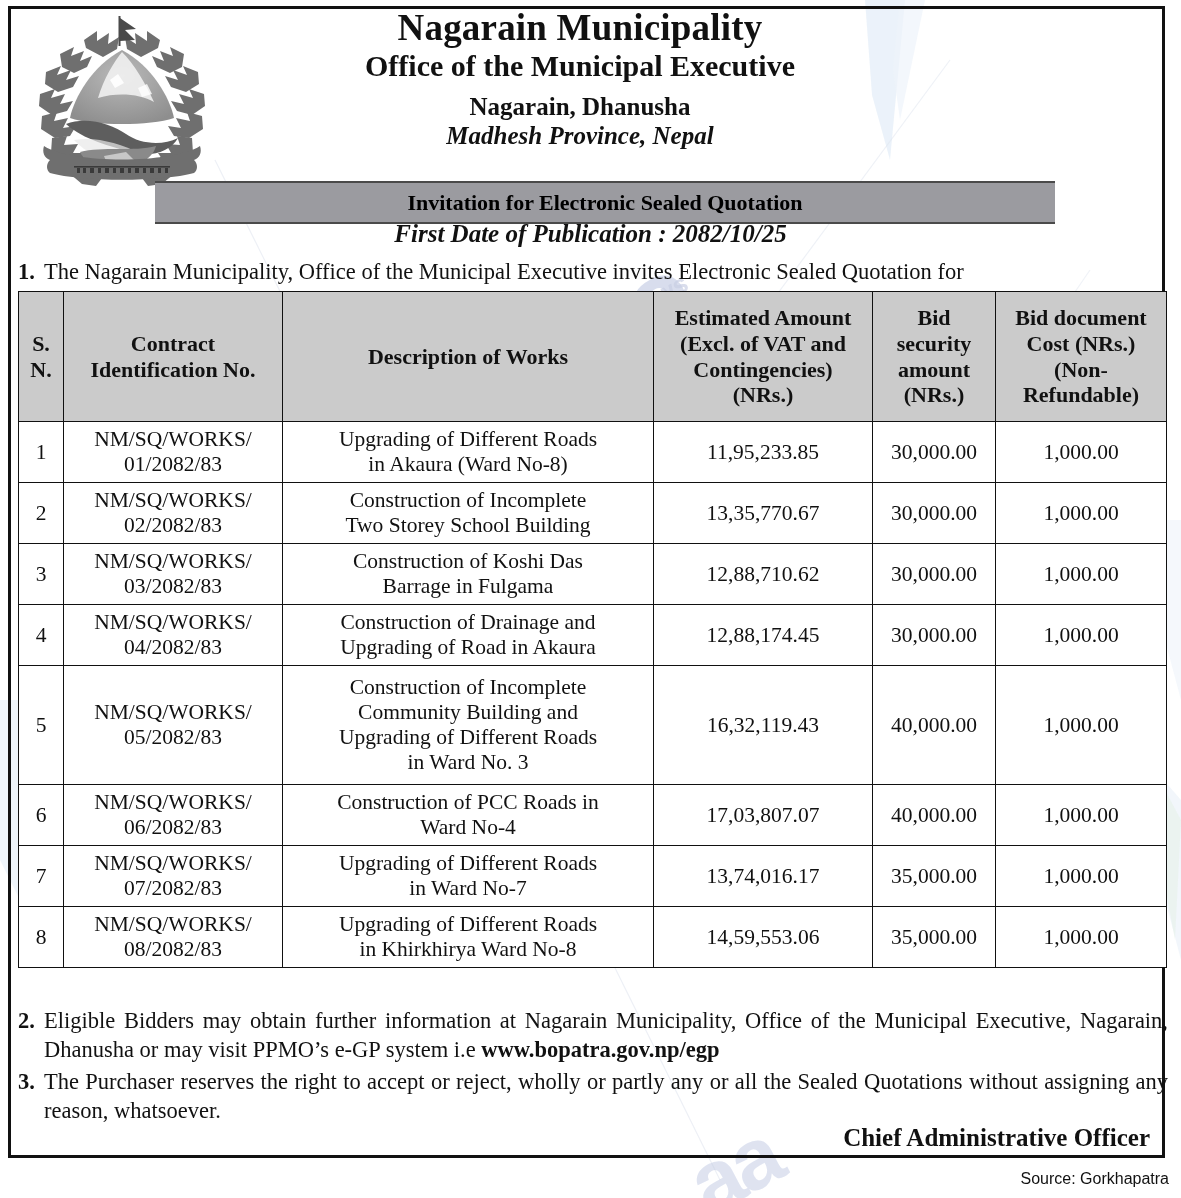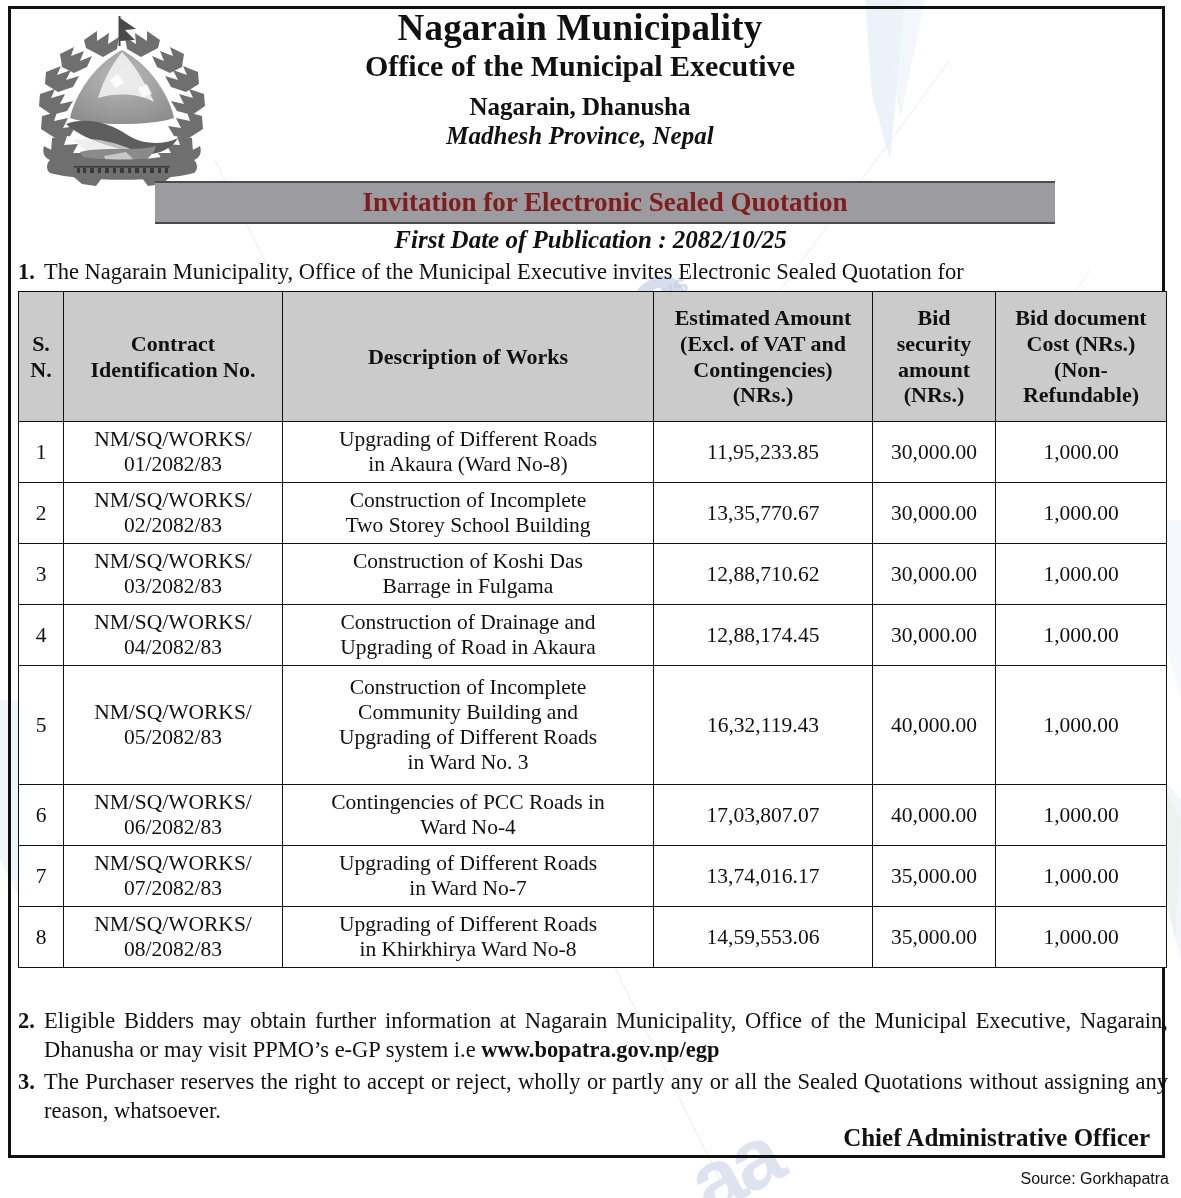--- a/index.html
+++ b/index.html
@@ -51,24 +51,24 @@
   .t2{font-size:30px;font-weight:700;line-height:1.12;margin-top:2px;}
   .t3{font-size:25px;font-weight:700;line-height:1.14;margin-top:10px;}
   .t4{font-size:25px;font-weight:700;line-height:1.14;margin-top:1px;font-style:italic;}
 
   .banner{
     position:absolute;left:155px;top:181px;width:900px;height:39px;
     background:#9b9ba0;
     border-top:2px solid #4a4a4a;border-bottom:2px solid #4a4a4a;
     display:flex;align-items:center;justify-content:center;
   }
-  .banner span{font-size:27px;font-weight:700;color:#7f1d1d;}
+  .banner span{font-size:22px;font-weight:700;color:#000000;}
 
   .pubdate{
-    position:absolute;left:0;top:226px;width:1181px;text-align:center;
+    position:absolute;left:0;top:220px;width:1181px;text-align:center;
     font-size:25px;font-weight:700;font-style:italic;
   }
 
   
   .clause1{
     position:absolute;left:18px;top:258px;width:1152px;
     font-size:22.5px;line-height:1.22;
     display:flex;
   }
   .clause1 .num{font-weight:700;min-width:26px;}
@@ -363,21 +363,21 @@
         <td>40,000.00</td>
         <td>1,000.00</td>
       </tr>
       <tr class="r6">
         <td>6</td>
         <td>
           <div>NM/SQ/WORKS/</div>
           <div>06/2082/83</div>
         </td>
         <td>
-          <div>Contingencies of PCC Roads in</div>
+          <div>Construction of PCC Roads in</div>
           <div>Ward No-4</div>
         </td>
         <td>17,03,807.07</td>
         <td>40,000.00</td>
         <td>1,000.00</td>
       </tr>
       <tr class="r7">
         <td>7</td>
         <td>
           <div>NM/SQ/WORKS/</div>

